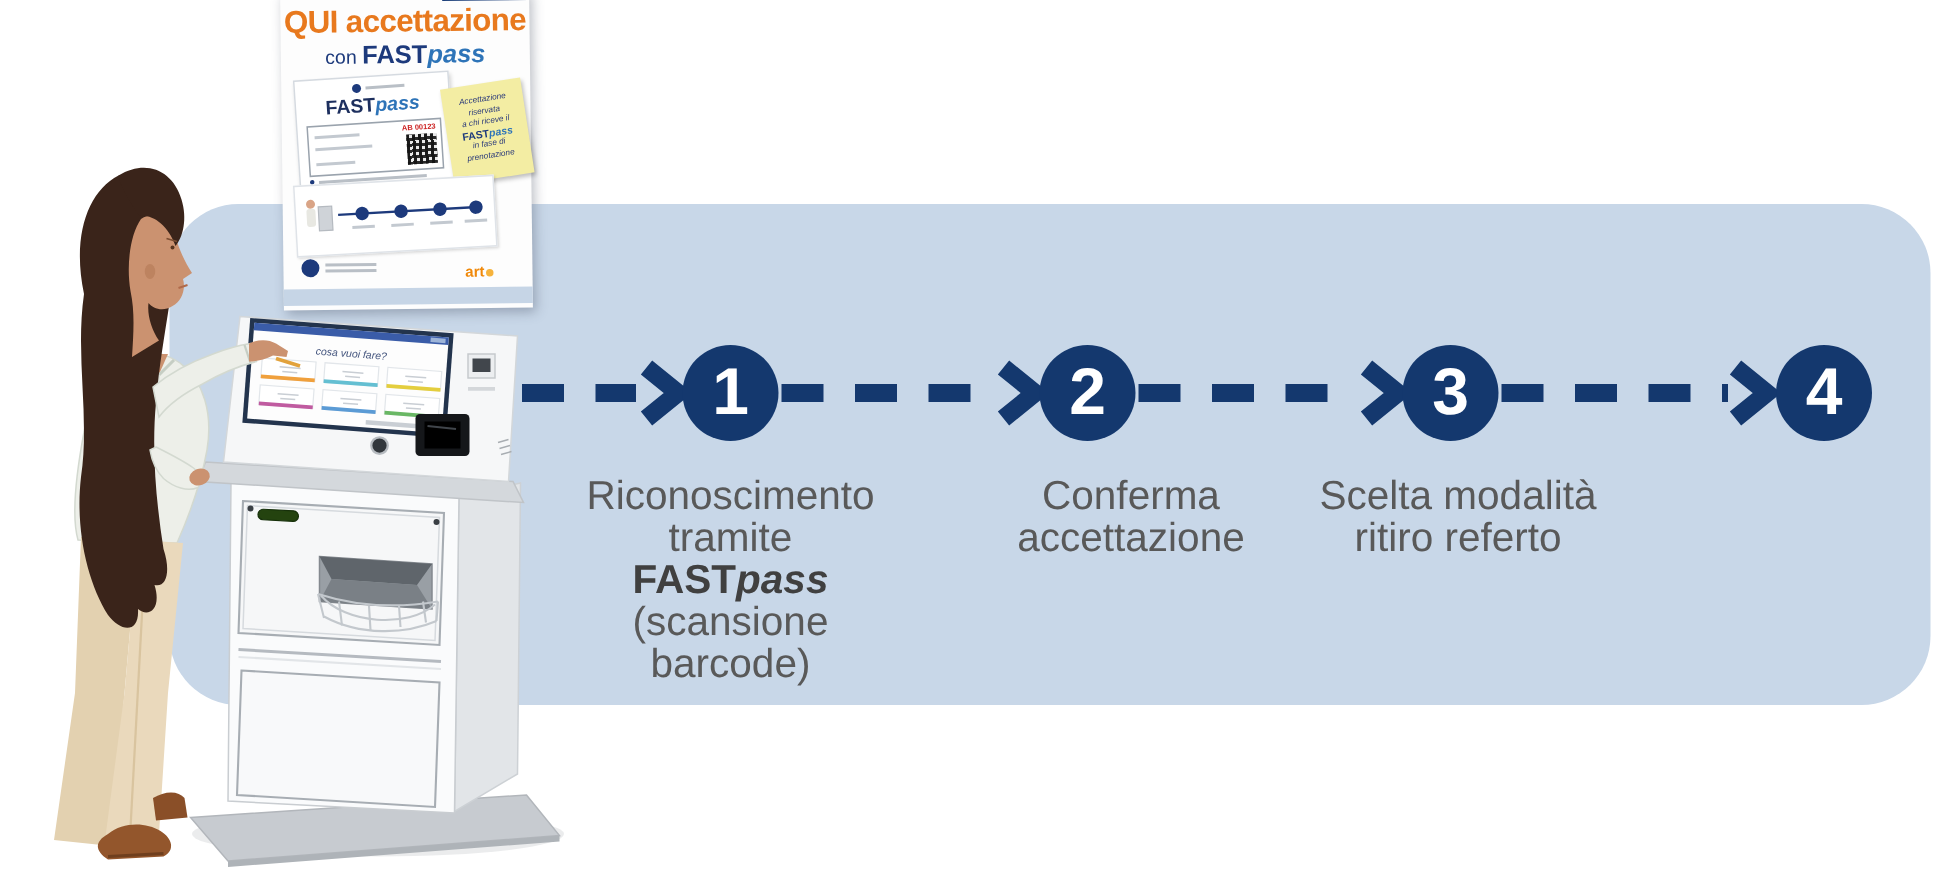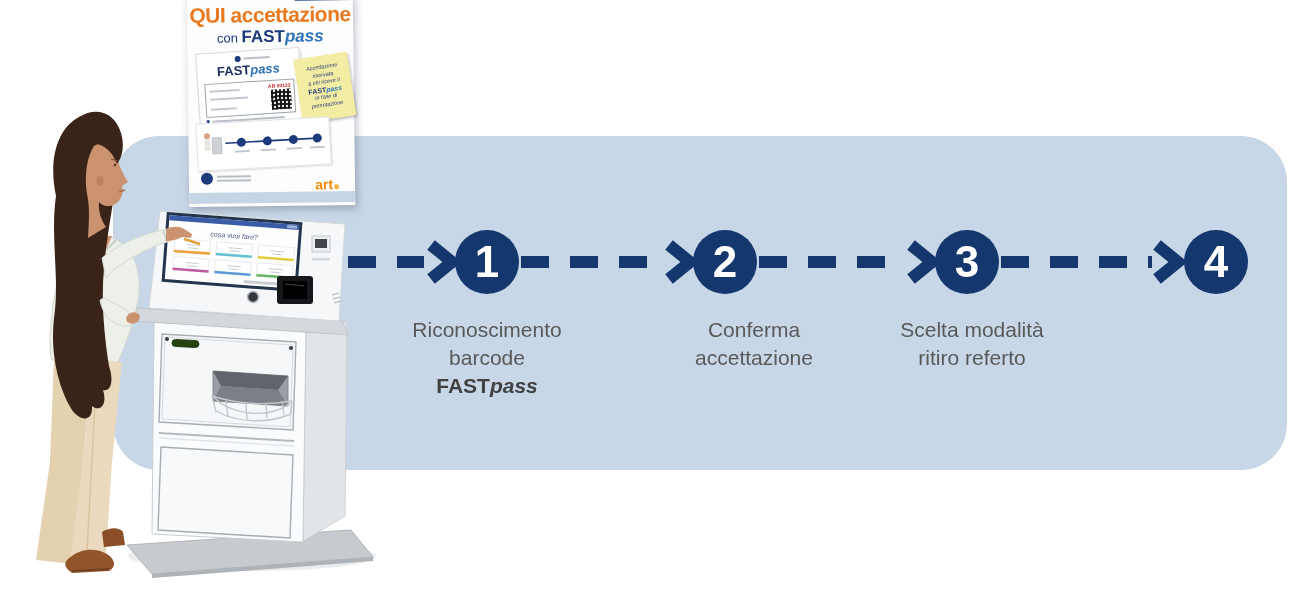--- a/index.html
+++ b/index.html
@@ -64,38 +64,38 @@
 
   .poster-mini{
     left:8px;top:126px;width:132px;height:46px;background:#ffffff;
     border:1px solid #dfe3e8;box-shadow:1px 1px 2px rgba(0,0,0,.15);
     transform:rotate(-2.5deg);
   }
   .poster-footer-logo{left:12px;top:178px;display:flex;align-items:center;gap:4px;}
   .pf-circle{width:12px;height:12px;border-radius:50%;background:#1d3a7c;}
   .pf-bars{display:flex;flex-direction:column;gap:2px;}
   .pf-bars div{width:34px;height:2px;background:#b9bfc6;}
-  .art-logo{right:16px;top:183px;font-size:14px;font-weight:bold;color:#f0890a;}
+  .art-logo{right:26px;top:183px;font-size:10px;font-weight:bold;color:#f0890a;}
   .art-logo .art-dot{display:inline-block;width:5px;height:5px;border-radius:50%;background:#f6b33c;margin-left:1px;}
   .poster-strip{left:0;bottom:3px;width:100%;height:11px;background:#c6d5e6;}
 
   
   .scene{left:0;top:0;width:1302px;height:596px;z-index:3;}
 
   
   .connector{left:0;top:0;width:1302px;height:596px;z-index:4;pointer-events:none;}
 
   
   .step-circle{
     width:64px;height:64px;border-radius:50%;background:#14386e;color:#ffffff;
     font-weight:bold;font-size:44px;display:flex;align-items:center;justify-content:center;
     z-index:5;
   }
   .step-label{
-    top:316px;text-align:center;color:#595959;font-size:21px;line-height:28px;z-index:5;
+    top:316px;text-align:center;color:#595959;font-size:27px;line-height:28px;z-index:5;
   }
   .step-label .brand-b{font-weight:bold;color:#404040;}
   .step-label .brand-i{font-weight:bold;font-style:italic;color:#404040;}
 </style>
 </head>
 <body>
 
 <div id="stage">
 
   <div class="abs panel"></div>
@@ -357,22 +357,23 @@
   </div>
   <div class="abs step-circle" style="left:935px;top:230px;">
     <span>3</span>
   </div>
   <div class="abs step-circle" style="left:1184px;top:230px;">
     <span>4</span>
   </div>
 
   <div class="abs step-label" style="left:372px;width:230px;">
     <span>Riconoscimento</span><br>
-    <span>barcode</span><br>
+    <span>tramite</span><br>
     <span class="brand-b">FAST</span><span class="brand-i">pass</span><br>
+    <span>(scansione barcode)</span>
   </div>
   <div class="abs step-label" style="left:654px;width:200px;">
     <span>Conferma</span><br>
     <span>accettazione</span>
   </div>
   <div class="abs step-label" style="left:862px;width:220px;">
     <span>Scelta modalità</span><br>
     <span>ritiro referto</span>
   </div>
 

